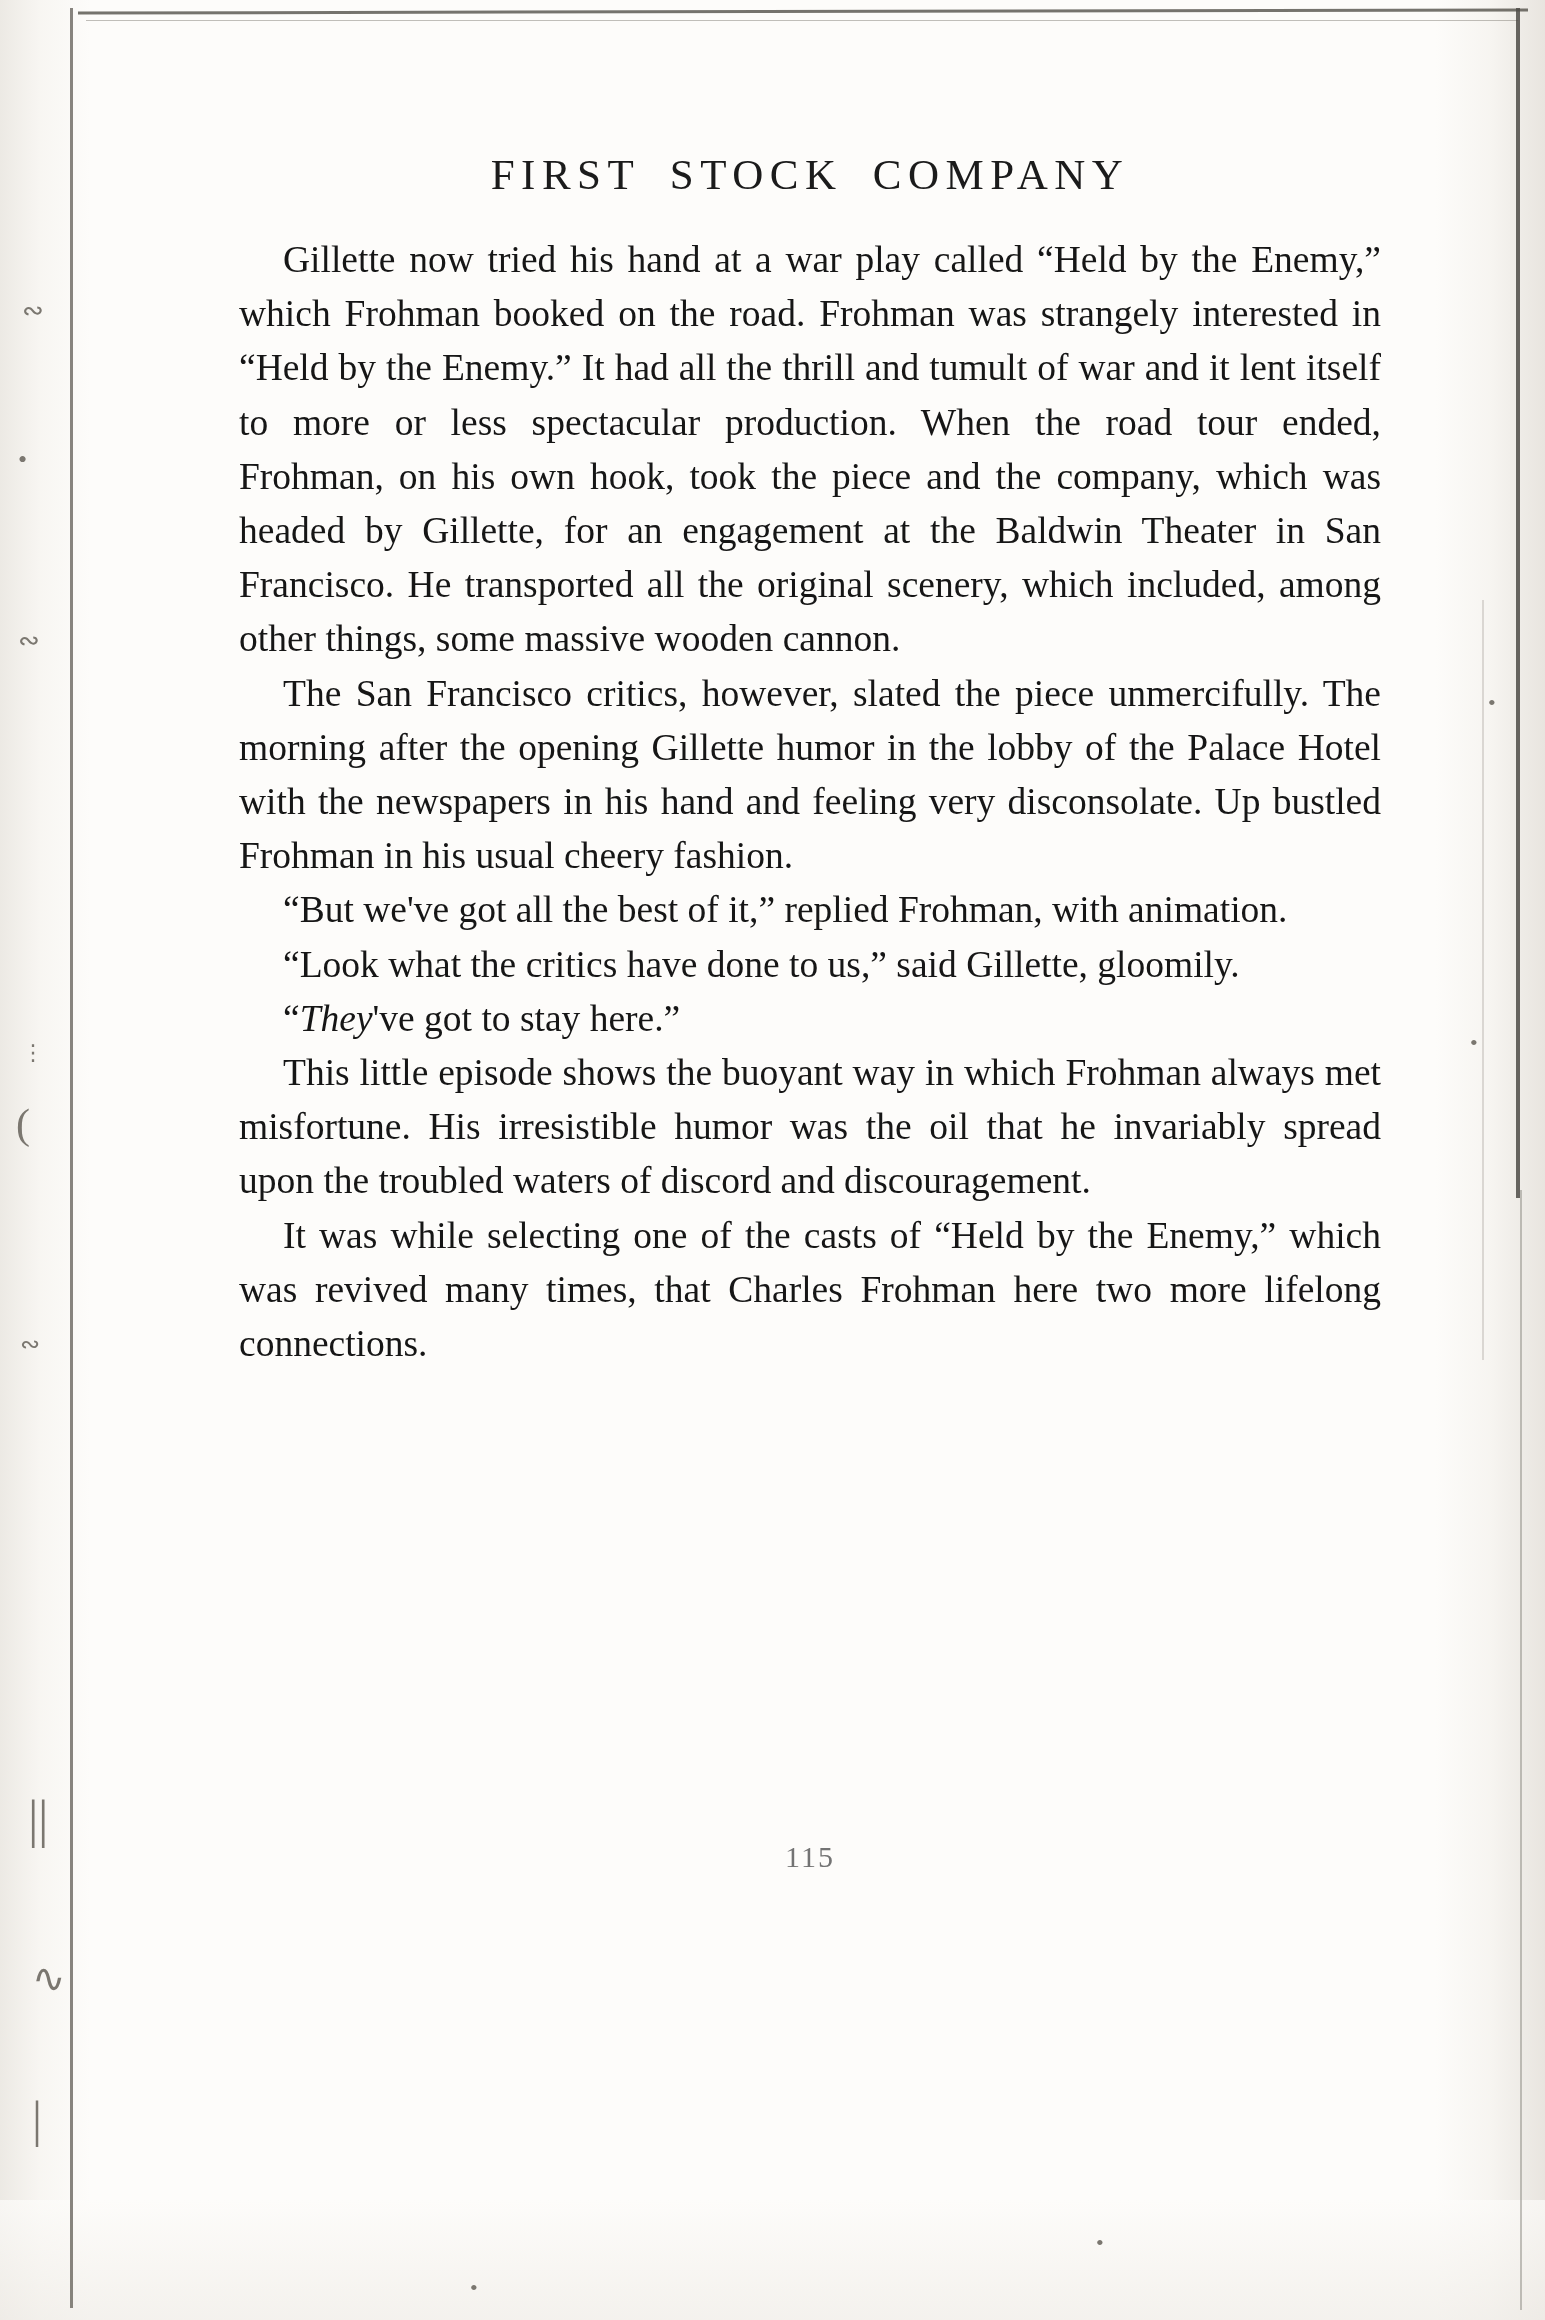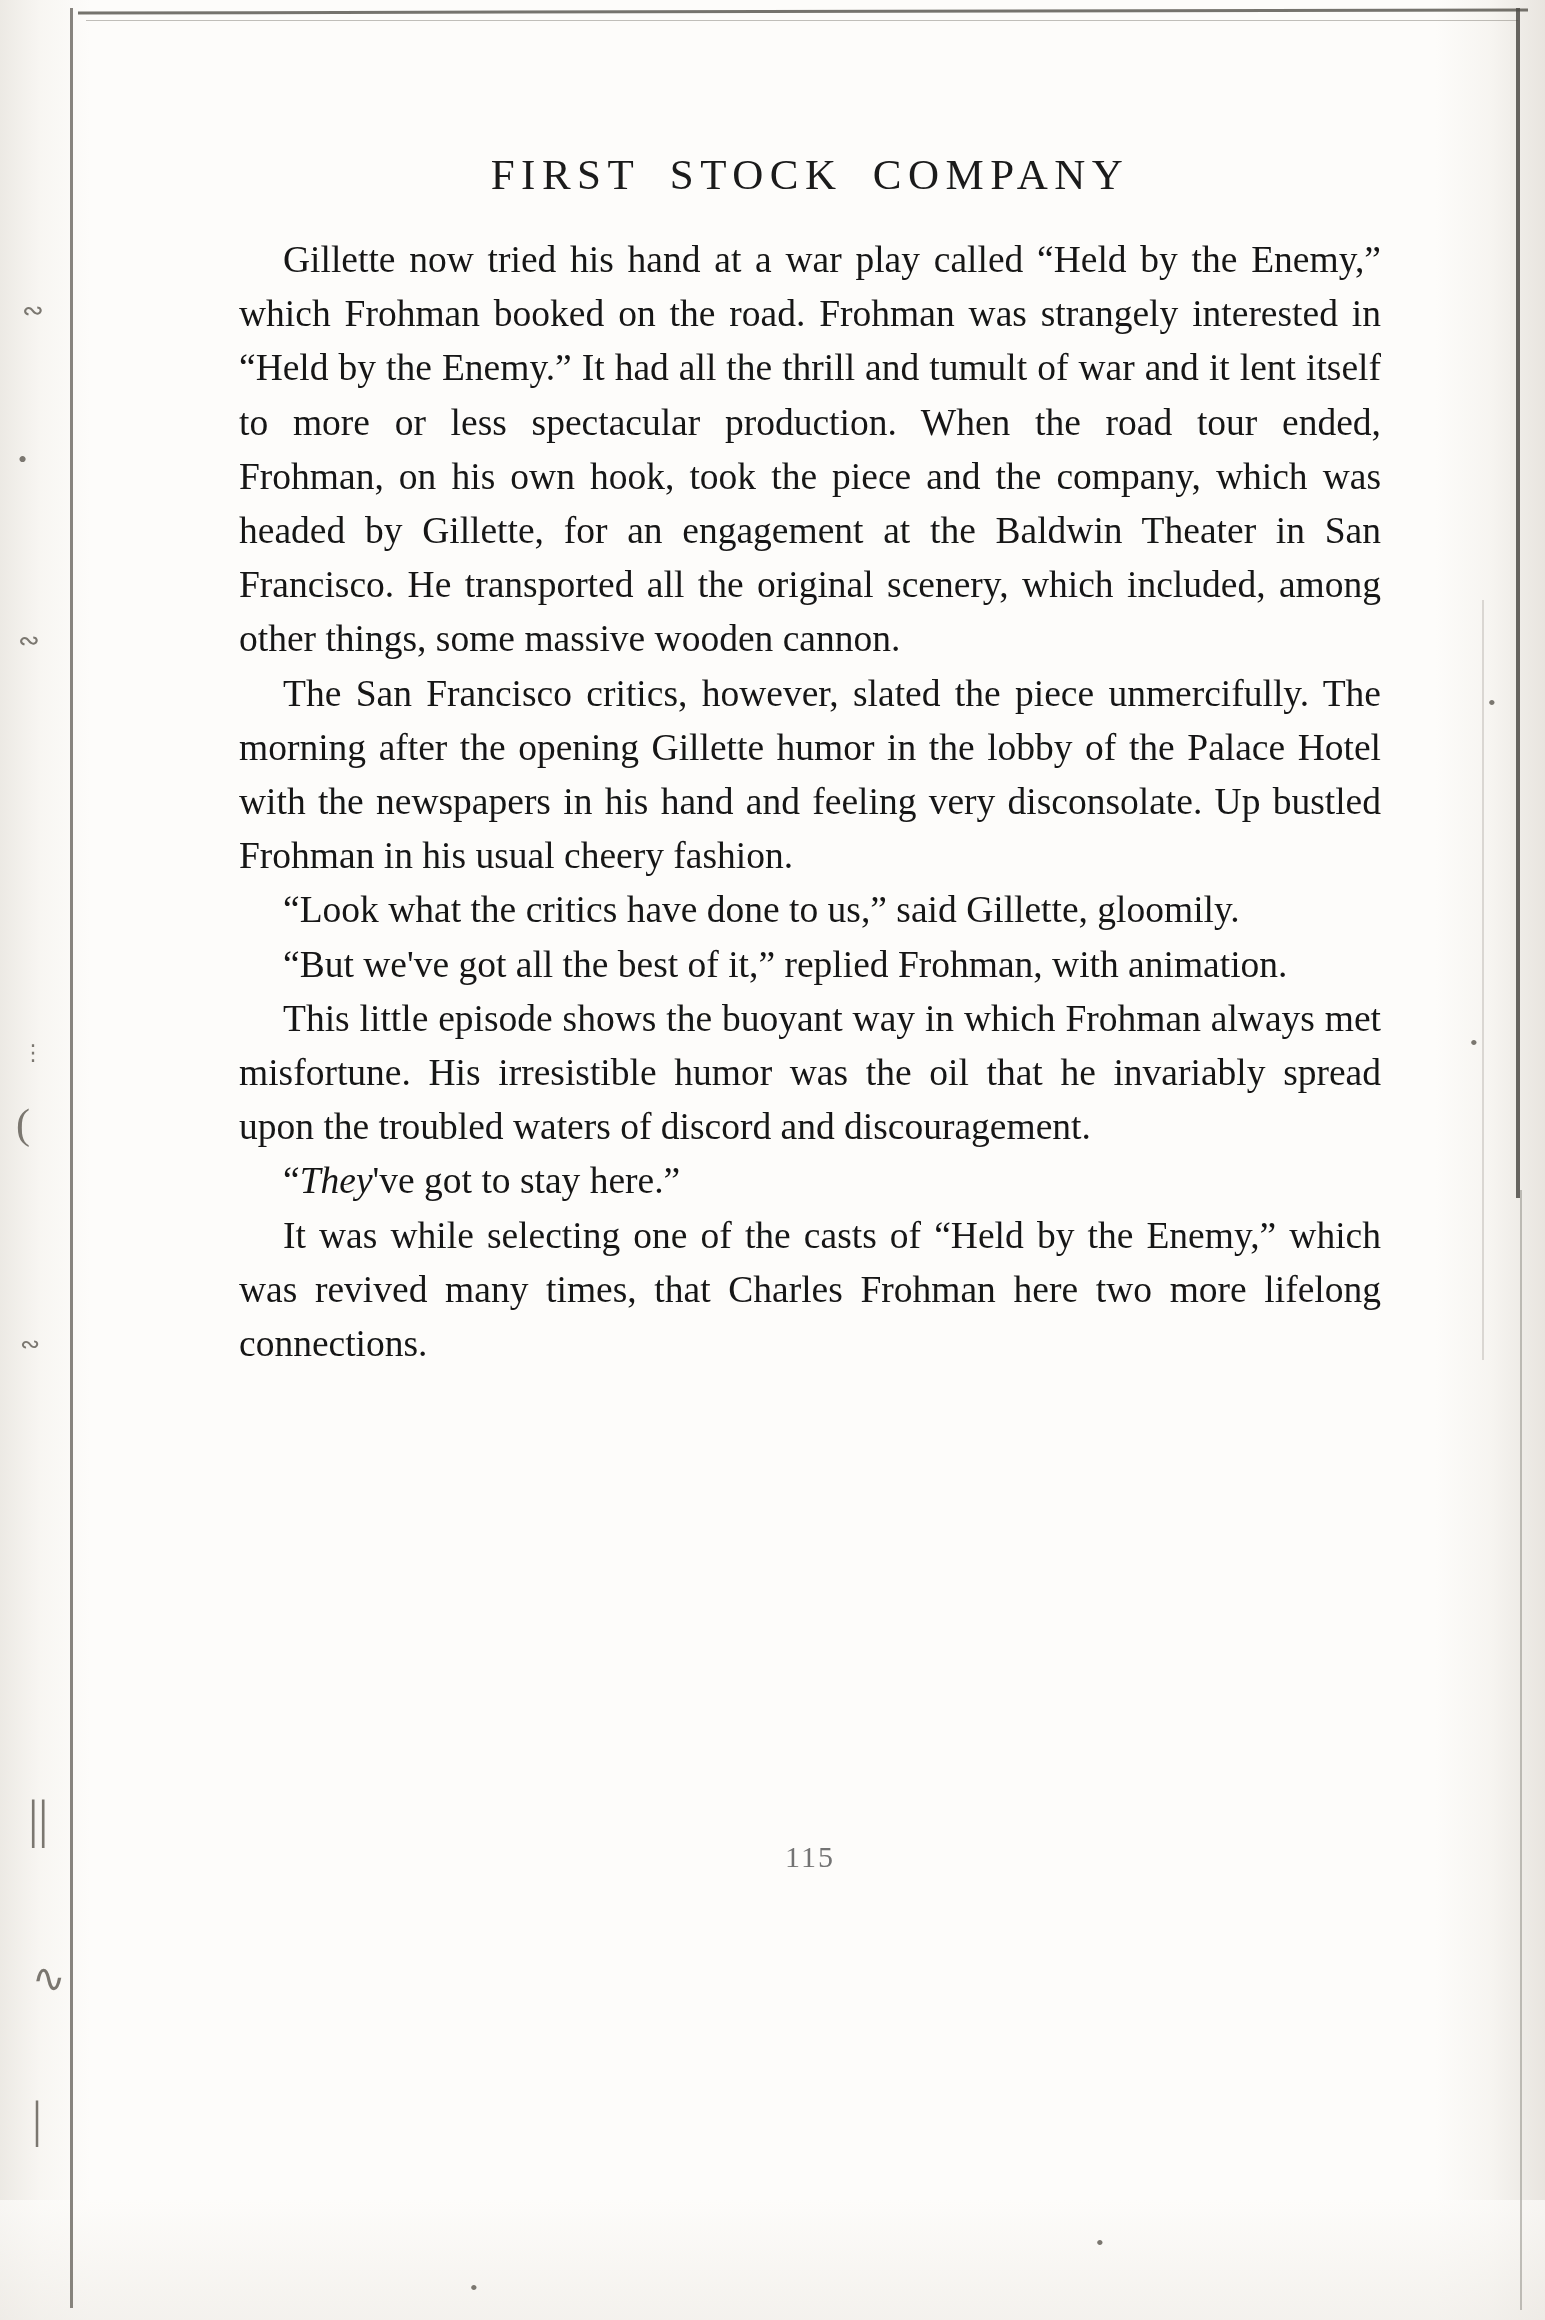--- a/index.html
+++ b/index.html
@@ -170,23 +170,23 @@
   <div class="speck" style="left:1470px; top:1030px; font-size:22px;">•</div>
   <div class="speck" style="left:1096px; top:2230px; font-size:22px;">•</div>
   <div class="speck" style="left:470px; top:2275px; font-size:22px;">•</div>
 
   <div class="text-block">
 
     <h1 class="page-heading">FIRST STOCK COMPANY</h1>
 
     <p class="para indent">Gillette now tried his hand at a war play called “Held by the Enemy,” which Frohman booked on the road.  Frohman was strangely interested in “Held by the Enemy.”  It had all the thrill and tumult of war and it lent itself to more or less spectacular production. When the road tour ended, Frohman, on his own hook, took the piece and the company, which was headed by Gillette, for an engagement at the Baldwin Theater in San Francisco.  He transported all the original scenery, which included, among other things, some massive wooden cannon.</p>
     <p class="para indent">The San Francisco critics, however, slated the piece unmercifully.  The morning after the opening Gillette humor in the lobby of the Palace Hotel with the newspapers in his hand and feeling very disconsolate.  Up bustled Frohman in his usual cheery fashion.</p>
+    <p class="para indent">“But we've got all the best of it,” replied Frohman, with animation.</p>
     <p class="para indent">“Look what the critics have done to us,” said Gillette, gloomily.</p>
-    <p class="para indent">“But we've got all the best of it,” replied Frohman, with animation.</p>
+
+    <p class="para indent"><span>“</span><span class="ital">They</span><span>'ve got to stay here.”</span></p>
 
     <p class="para indent">This little episode shows the buoyant way in which Frohman always met misfortune.  His irresistible humor was the oil that he invariably spread upon the troubled waters of discord and discouragement.</p>
-
-    <p class="para indent"><span>“</span><span class="ital">They</span><span>'ve got to stay here.”</span></p>
     <p class="para indent">It was while selecting one of the casts of “Held by the Enemy,” which was revived many times, that Charles Frohman here two more lifelong connections.</p>
 
     <div class="page-number">115</div>
   </div>
 </div>
 
 </body></html>

